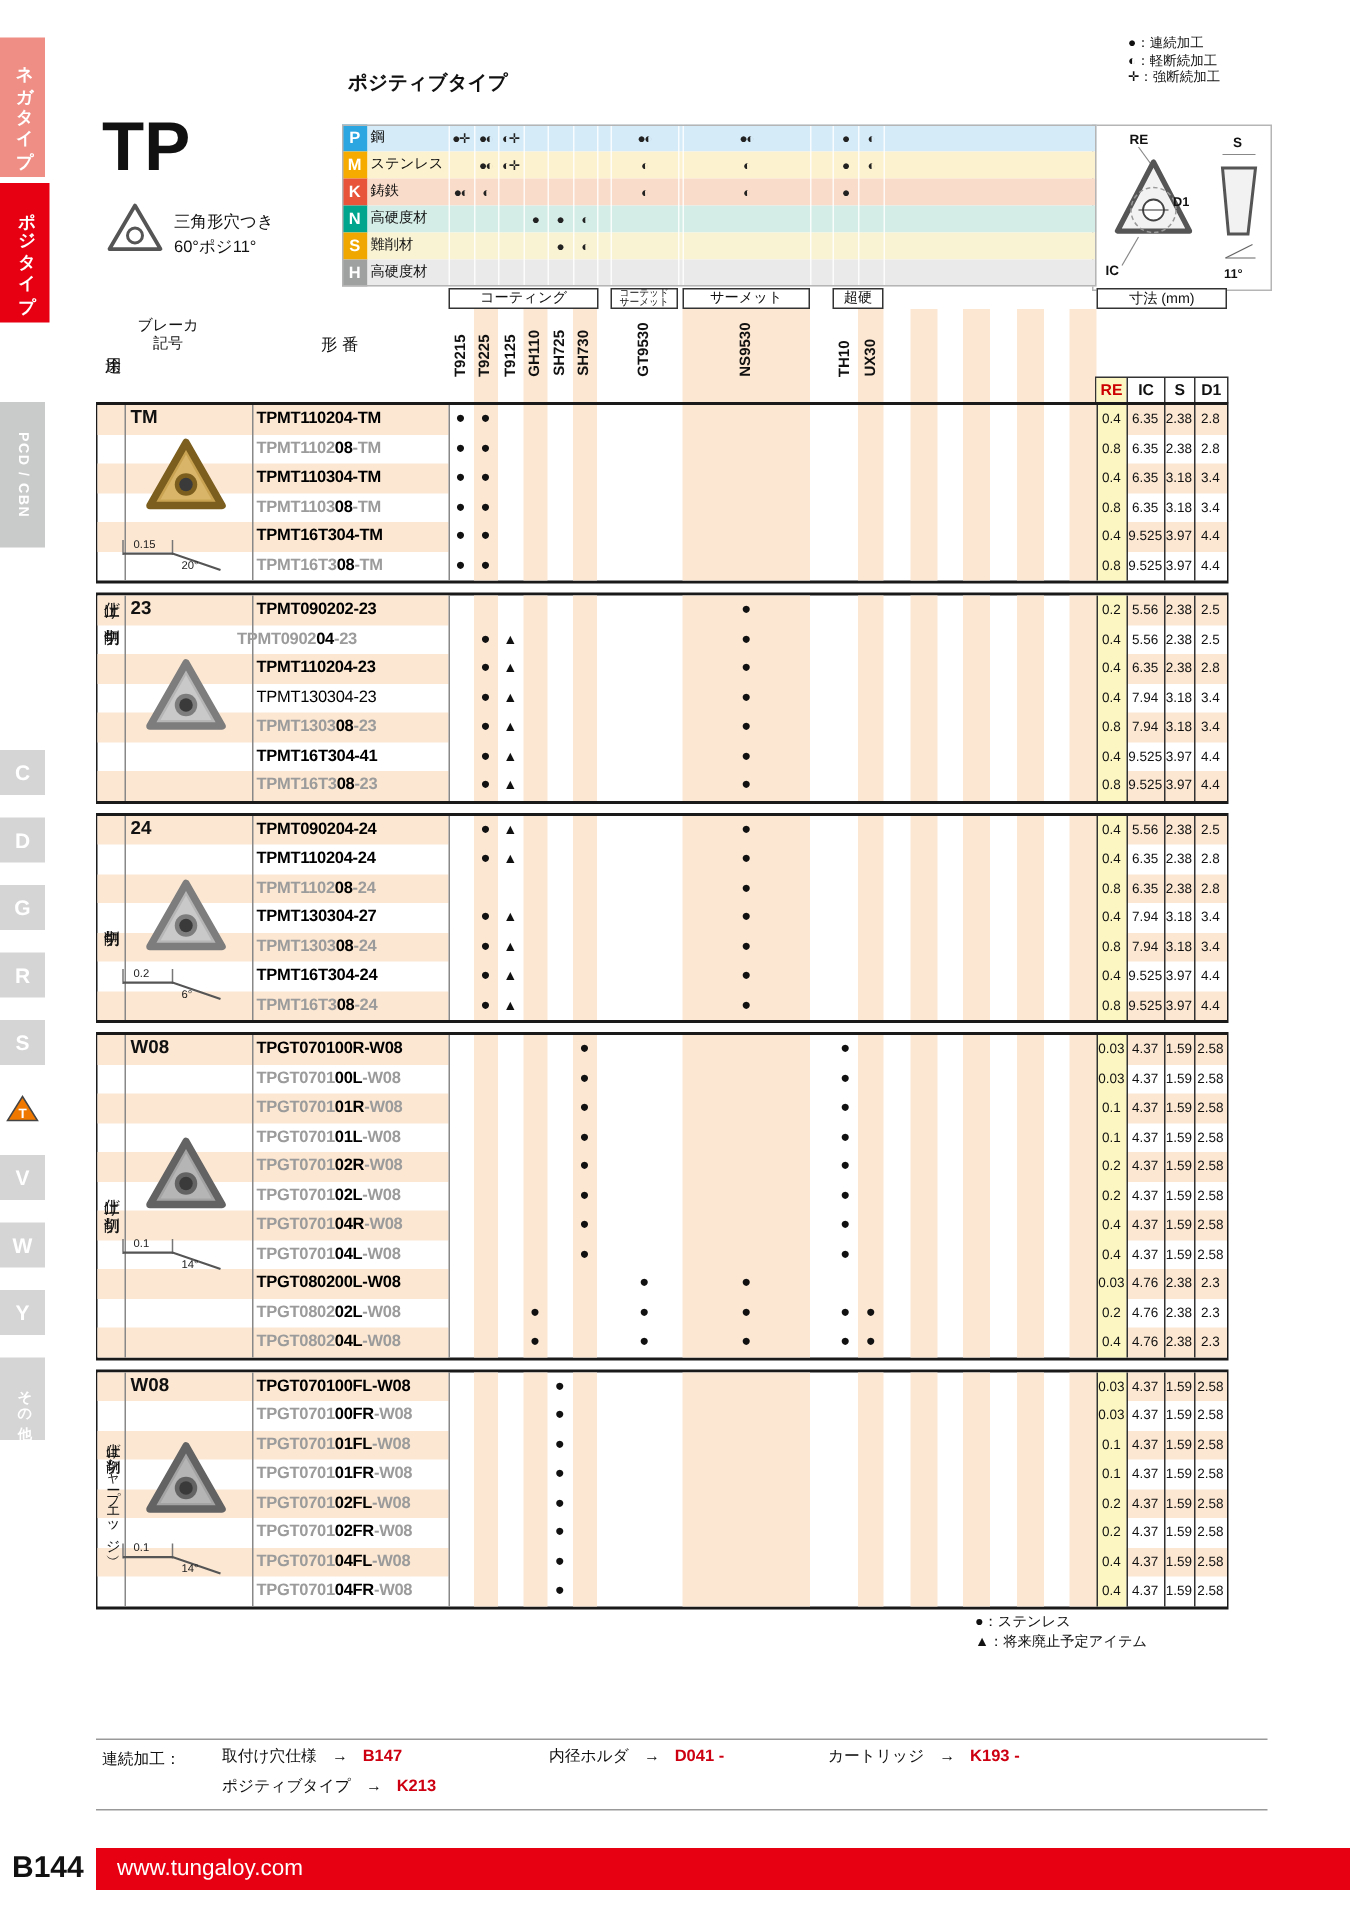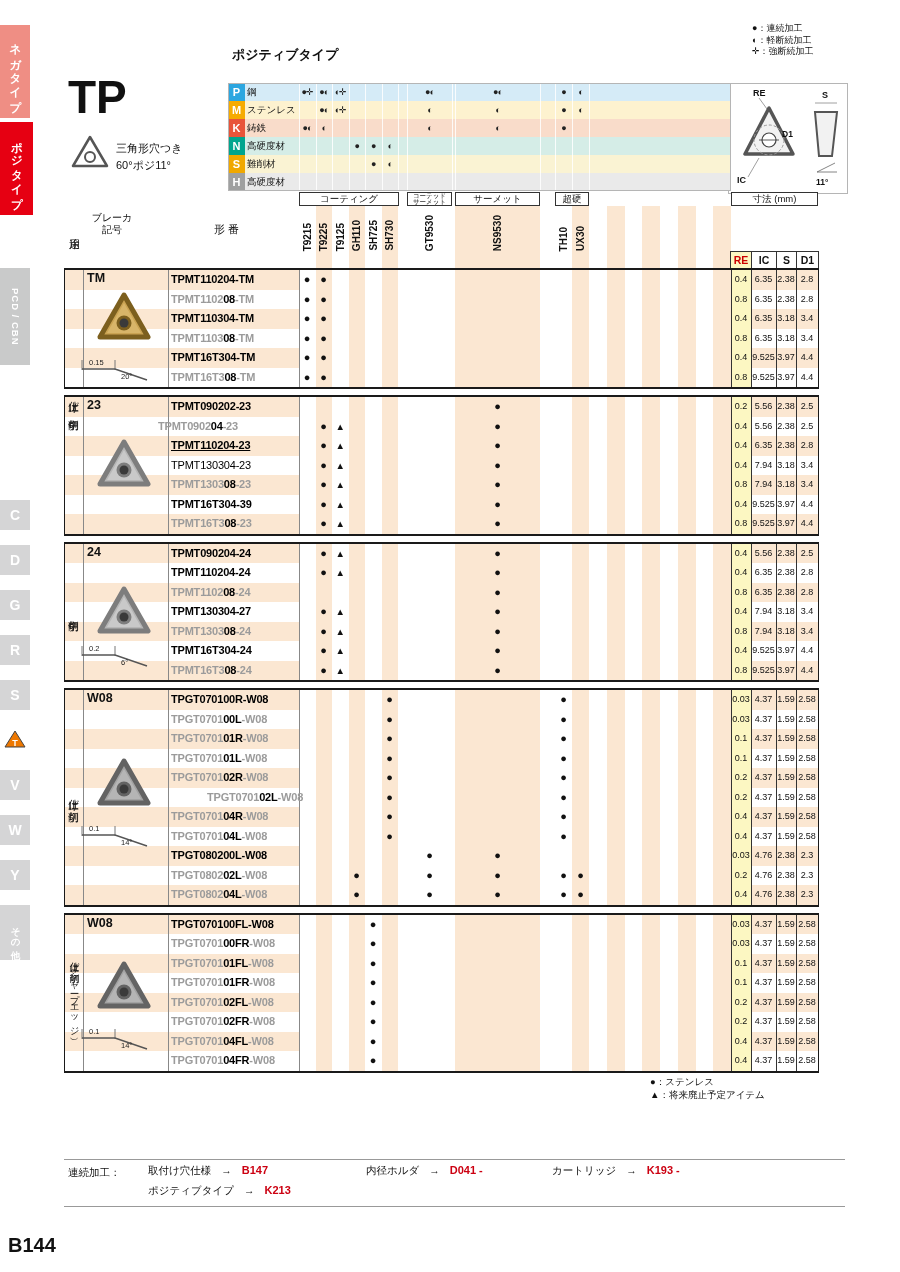--- a/index.html
+++ b/index.html
@@ -64,20 +64,23 @@
   <div class="abs h-breaker">ブレーカ
 記号</div>
   <div class="abs h-model">形 番</div>
 
   <div class="abs item-legend">
     <div>●：ステンレス</div>
     <div>▲：将来廃止予定アイテム</div>
   </div>
 
   <div class="abs pageno">B144</div>
+  <div class="abs redbar">
+    <span>www.tungaloy.com</span>
+  </div>
 
 <div style="position: absolute; left: 0px; top: 25px; width: 30px; height: 93px; background: rgb(239, 142, 132); color: rgb(255, 255, 255); font-weight: bold; font-size: 11.5px; display: flex; align-items: center; justify-content: center; writing-mode: vertical-rl; letter-spacing: 1px;">ネガタイプ</div>
     <div style="position: absolute; left: 0px; top: 122px; width: 33px; height: 93px; background: rgb(230, 0, 18); color: rgb(255, 255, 255); font-weight: bold; font-size: 11.5px; display: flex; align-items: center; justify-content: center; writing-mode: vertical-rl; letter-spacing: 1px;">ポジタイプ</div>
     <div style="position: absolute; left: 0px; top: 268px; width: 30px; height: 97px; background: rgb(201, 202, 202); color: rgb(255, 255, 255); font-weight: bold; font-size: 9.5px; display: flex; align-items: center; justify-content: center; writing-mode: vertical-rl; letter-spacing: 1px;">PCD / CBN</div>
     <div style="position: absolute; left: 0px; top: 500px; width: 30px; height: 30px; background: rgb(213, 213, 214); color: rgb(255, 255, 255); font-weight: bold; font-size: 14px; display: flex; align-items: center; justify-content: center;">C</div>
     <div style="position: absolute; left: 0px; top: 545px; width: 30px; height: 30px; background: rgb(213, 213, 214); color: rgb(255, 255, 255); font-weight: bold; font-size: 14px; display: flex; align-items: center; justify-content: center;">D</div>
     <div style="position: absolute; left: 0px; top: 590px; width: 30px; height: 30px; background: rgb(213, 213, 214); color: rgb(255, 255, 255); font-weight: bold; font-size: 14px; display: flex; align-items: center; justify-content: center;">G</div>
     <div style="position: absolute; left: 0px; top: 635px; width: 30px; height: 30px; background: rgb(213, 213, 214); color: rgb(255, 255, 255); font-weight: bold; font-size: 14px; display: flex; align-items: center; justify-content: center;">R</div>
     <div style="position: absolute; left: 0px; top: 680px; width: 30px; height: 30px; background: rgb(213, 213, 214); color: rgb(255, 255, 255); font-weight: bold; font-size: 14px; display: flex; align-items: center; justify-content: center;">S</div>
     <div style="position: absolute; left: 0px; top: 722px; width: 30px; height: 34px; background: rgb(255, 255, 255); color: rgb(255, 255, 255); font-weight: bold; font-size: 12px; display: flex; align-items: center; justify-content: center;">
@@ -321,21 +324,21 @@
       <div style="position: absolute; left: 711px; top: 0px; width: 20px; height: 19.5px; line-height: 19.5px; text-align: center; font-size: 9px;">2.38</div>
       <div style="position: absolute; left: 731px; top: 0px; width: 22px; height: 19.5px; line-height: 19.5px; text-align: center; font-size: 9px;">2.5</div>
       <div style="position: absolute; left: 93px; top: 19.5px; width: 127px; height: 19.5px; line-height: 19.5px; font-size: 11px; font-weight: bold; letter-spacing: -0.2px; white-space: nowrap;"><span style="color: rgb(155, 155, 155);">TPMT0902</span><span style="color: rgb(0, 0, 0);">04</span><span style="color: rgb(155, 155, 155);">-23</span></div>
       <div style="position: absolute; left: 250.7px; top: 19.5px; width: 16px; height: 19.5px; line-height: 19.5px; text-align: center; font-size: 11px; color: rgb(17, 17, 17);">●</div>
       <div style="position: absolute; left: 267.2px; top: 19.5px; width: 16px; height: 19.5px; line-height: 19.5px; text-align: center; font-size: 9.5px; color: rgb(17, 17, 17);">▲</div>
       <div style="position: absolute; left: 424.5px; top: 19.5px; width: 16px; height: 19.5px; line-height: 19.5px; text-align: center; font-size: 11px; color: rgb(17, 17, 17);">●</div>
       <div style="position: absolute; left: 666px; top: 19.5px; width: 20px; height: 19.5px; line-height: 19.5px; text-align: center; font-size: 9px;">0.4</div>
       <div style="position: absolute; left: 686px; top: 19.5px; width: 25px; height: 19.5px; line-height: 19.5px; text-align: center; font-size: 9px;">5.56</div>
       <div style="position: absolute; left: 711px; top: 19.5px; width: 20px; height: 19.5px; line-height: 19.5px; text-align: center; font-size: 9px;">2.38</div>
       <div style="position: absolute; left: 731px; top: 19.5px; width: 22px; height: 19.5px; line-height: 19.5px; text-align: center; font-size: 9px;">2.5</div>
-      <div style="position: absolute; left: 106px; top: 39px; width: 127px; height: 19.5px; line-height: 19.5px; font-size: 11px; font-weight: bold; letter-spacing: -0.2px; white-space: nowrap;"><span style="color: rgb(0, 0, 0); text-decoration: underline;">TPMT110204-23</span></div>
+      <div style="position: absolute; left: 106px; top: 39px; width: 127px; height: 19.5px; line-height: 19.5px; font-size: 11px; font-weight: bold; letter-spacing: -0.2px; white-space: nowrap;"><span style="color: rgb(0, 0, 0);">TPMT110204-23</span></div>
       <div style="position: absolute; left: 250.7px; top: 39px; width: 16px; height: 19.5px; line-height: 19.5px; text-align: center; font-size: 11px; color: rgb(17, 17, 17);">●</div>
       <div style="position: absolute; left: 267.2px; top: 39px; width: 16px; height: 19.5px; line-height: 19.5px; text-align: center; font-size: 9.5px; color: rgb(17, 17, 17);">▲</div>
       <div style="position: absolute; left: 424.5px; top: 39px; width: 16px; height: 19.5px; line-height: 19.5px; text-align: center; font-size: 11px; color: rgb(17, 17, 17);">●</div>
       <div style="position: absolute; left: 666px; top: 39px; width: 20px; height: 19.5px; line-height: 19.5px; text-align: center; font-size: 9px;">0.4</div>
       <div style="position: absolute; left: 686px; top: 39px; width: 25px; height: 19.5px; line-height: 19.5px; text-align: center; font-size: 9px;">6.35</div>
       <div style="position: absolute; left: 711px; top: 39px; width: 20px; height: 19.5px; line-height: 19.5px; text-align: center; font-size: 9px;">2.38</div>
       <div style="position: absolute; left: 731px; top: 39px; width: 22px; height: 19.5px; line-height: 19.5px; text-align: center; font-size: 9px;">2.8</div>
       <div style="position: absolute; left: 106px; top: 58.5px; width: 127px; height: 19.5px; line-height: 19.5px; font-size: 11px; font-weight: normal; letter-spacing: -0.2px; white-space: nowrap;"><span style="color: rgb(0, 0, 0);">TPMT130304-23</span></div>
       <div style="position: absolute; left: 250.7px; top: 58.5px; width: 16px; height: 19.5px; line-height: 19.5px; text-align: center; font-size: 11px; color: rgb(17, 17, 17);">●</div>
       <div style="position: absolute; left: 267.2px; top: 58.5px; width: 16px; height: 19.5px; line-height: 19.5px; text-align: center; font-size: 9.5px; color: rgb(17, 17, 17);">▲</div>
@@ -345,21 +348,21 @@
       <div style="position: absolute; left: 711px; top: 58.5px; width: 20px; height: 19.5px; line-height: 19.5px; text-align: center; font-size: 9px;">3.18</div>
       <div style="position: absolute; left: 731px; top: 58.5px; width: 22px; height: 19.5px; line-height: 19.5px; text-align: center; font-size: 9px;">3.4</div>
       <div style="position: absolute; left: 106px; top: 78px; width: 127px; height: 19.5px; line-height: 19.5px; font-size: 11px; font-weight: bold; letter-spacing: -0.2px; white-space: nowrap;"><span style="color: rgb(155, 155, 155);">TPMT1303</span><span style="color: rgb(0, 0, 0);">08</span><span style="color: rgb(155, 155, 155);">-23</span></div>
       <div style="position: absolute; left: 250.7px; top: 78px; width: 16px; height: 19.5px; line-height: 19.5px; text-align: center; font-size: 11px; color: rgb(17, 17, 17);">●</div>
       <div style="position: absolute; left: 267.2px; top: 78px; width: 16px; height: 19.5px; line-height: 19.5px; text-align: center; font-size: 9.5px; color: rgb(17, 17, 17);">▲</div>
       <div style="position: absolute; left: 424.5px; top: 78px; width: 16px; height: 19.5px; line-height: 19.5px; text-align: center; font-size: 11px; color: rgb(17, 17, 17);">●</div>
       <div style="position: absolute; left: 666px; top: 78px; width: 20px; height: 19.5px; line-height: 19.5px; text-align: center; font-size: 9px;">0.8</div>
       <div style="position: absolute; left: 686px; top: 78px; width: 25px; height: 19.5px; line-height: 19.5px; text-align: center; font-size: 9px;">7.94</div>
       <div style="position: absolute; left: 711px; top: 78px; width: 20px; height: 19.5px; line-height: 19.5px; text-align: center; font-size: 9px;">3.18</div>
       <div style="position: absolute; left: 731px; top: 78px; width: 22px; height: 19.5px; line-height: 19.5px; text-align: center; font-size: 9px;">3.4</div>
-      <div style="position: absolute; left: 106px; top: 97.5px; width: 127px; height: 19.5px; line-height: 19.5px; font-size: 11px; font-weight: bold; letter-spacing: -0.2px; white-space: nowrap;"><span style="color: rgb(0, 0, 0);">TPMT16T304-39</span></div>
+      <div style="position: absolute; left: 106px; top: 97.5px; width: 127px; height: 19.5px; line-height: 19.5px; font-size: 11px; font-weight: bold; letter-spacing: -0.2px; white-space: nowrap;"><span style="color: rgb(0, 0, 0);">TPMT16T304-41</span></div>
       <div style="position: absolute; left: 250.7px; top: 97.5px; width: 16px; height: 19.5px; line-height: 19.5px; text-align: center; font-size: 11px; color: rgb(17, 17, 17);">●</div>
       <div style="position: absolute; left: 267.2px; top: 97.5px; width: 16px; height: 19.5px; line-height: 19.5px; text-align: center; font-size: 9.5px; color: rgb(17, 17, 17);">▲</div>
       <div style="position: absolute; left: 424.5px; top: 97.5px; width: 16px; height: 19.5px; line-height: 19.5px; text-align: center; font-size: 11px; color: rgb(17, 17, 17);">●</div>
       <div style="position: absolute; left: 666px; top: 97.5px; width: 20px; height: 19.5px; line-height: 19.5px; text-align: center; font-size: 9px;">0.4</div>
       <div style="position: absolute; left: 686px; top: 97.5px; width: 25px; height: 19.5px; line-height: 19.5px; text-align: center; font-size: 9px;">9.525</div>
       <div style="position: absolute; left: 711px; top: 97.5px; width: 20px; height: 19.5px; line-height: 19.5px; text-align: center; font-size: 9px;">3.97</div>
       <div style="position: absolute; left: 731px; top: 97.5px; width: 22px; height: 19.5px; line-height: 19.5px; text-align: center; font-size: 9px;">4.4</div>
       <div style="position: absolute; left: 106px; top: 117px; width: 127px; height: 19.5px; line-height: 19.5px; font-size: 11px; font-weight: bold; letter-spacing: -0.2px; white-space: nowrap;"><span style="color: rgb(155, 155, 155);">TPMT16T3</span><span style="color: rgb(0, 0, 0);">08</span><span style="color: rgb(155, 155, 155);">-23</span></div>
       <div style="position: absolute; left: 250.7px; top: 117px; width: 16px; height: 19.5px; line-height: 19.5px; text-align: center; font-size: 11px; color: rgb(17, 17, 17);">●</div>
       <div style="position: absolute; left: 267.2px; top: 117px; width: 16px; height: 19.5px; line-height: 19.5px; text-align: center; font-size: 9.5px; color: rgb(17, 17, 17);">▲</div>
@@ -536,21 +539,21 @@
       <div style="position: absolute; left: 686px; top: 58.5px; width: 25px; height: 19.5px; line-height: 19.5px; text-align: center; font-size: 9px;">4.37</div>
       <div style="position: absolute; left: 711px; top: 58.5px; width: 20px; height: 19.5px; line-height: 19.5px; text-align: center; font-size: 9px;">1.59</div>
       <div style="position: absolute; left: 731px; top: 58.5px; width: 22px; height: 19.5px; line-height: 19.5px; text-align: center; font-size: 9px;">2.58</div>
       <div style="position: absolute; left: 106px; top: 78px; width: 127px; height: 19.5px; line-height: 19.5px; font-size: 11px; font-weight: bold; letter-spacing: -0.2px; white-space: nowrap;"><span style="color: rgb(155, 155, 155);">TPGT0701</span><span style="color: rgb(0, 0, 0);">02R</span><span style="color: rgb(155, 155, 155);">-W08</span></div>
       <div style="position: absolute; left: 316.7px; top: 78px; width: 16px; height: 19.5px; line-height: 19.5px; text-align: center; font-size: 11px; color: rgb(17, 17, 17);">●</div>
       <div style="position: absolute; left: 490.5px; top: 78px; width: 16px; height: 19.5px; line-height: 19.5px; text-align: center; font-size: 11px; color: rgb(17, 17, 17);">●</div>
       <div style="position: absolute; left: 666px; top: 78px; width: 20px; height: 19.5px; line-height: 19.5px; text-align: center; font-size: 9px;">0.2</div>
       <div style="position: absolute; left: 686px; top: 78px; width: 25px; height: 19.5px; line-height: 19.5px; text-align: center; font-size: 9px;">4.37</div>
       <div style="position: absolute; left: 711px; top: 78px; width: 20px; height: 19.5px; line-height: 19.5px; text-align: center; font-size: 9px;">1.59</div>
       <div style="position: absolute; left: 731px; top: 78px; width: 22px; height: 19.5px; line-height: 19.5px; text-align: center; font-size: 9px;">2.58</div>
-      <div style="position: absolute; left: 106px; top: 97.5px; width: 127px; height: 19.5px; line-height: 19.5px; font-size: 11px; font-weight: bold; letter-spacing: -0.2px; white-space: nowrap; margin-left: 36px;"><span style="color: rgb(155, 155, 155);">TPGT0701</span><span style="color: rgb(0, 0, 0);">02L</span><span style="color: rgb(155, 155, 155);">-W08</span></div>
+      <div style="position: absolute; left: 106px; top: 97.5px; width: 127px; height: 19.5px; line-height: 19.5px; font-size: 11px; font-weight: bold; letter-spacing: -0.2px; white-space: nowrap;"><span style="color: rgb(155, 155, 155);">TPGT0701</span><span style="color: rgb(0, 0, 0);">02L</span><span style="color: rgb(155, 155, 155);">-W08</span></div>
       <div style="position: absolute; left: 316.7px; top: 97.5px; width: 16px; height: 19.5px; line-height: 19.5px; text-align: center; font-size: 11px; color: rgb(17, 17, 17);">●</div>
       <div style="position: absolute; left: 490.5px; top: 97.5px; width: 16px; height: 19.5px; line-height: 19.5px; text-align: center; font-size: 11px; color: rgb(17, 17, 17);">●</div>
       <div style="position: absolute; left: 666px; top: 97.5px; width: 20px; height: 19.5px; line-height: 19.5px; text-align: center; font-size: 9px;">0.2</div>
       <div style="position: absolute; left: 686px; top: 97.5px; width: 25px; height: 19.5px; line-height: 19.5px; text-align: center; font-size: 9px;">4.37</div>
       <div style="position: absolute; left: 711px; top: 97.5px; width: 20px; height: 19.5px; line-height: 19.5px; text-align: center; font-size: 9px;">1.59</div>
       <div style="position: absolute; left: 731px; top: 97.5px; width: 22px; height: 19.5px; line-height: 19.5px; text-align: center; font-size: 9px;">2.58</div>
       <div style="position: absolute; left: 106px; top: 117px; width: 127px; height: 19.5px; line-height: 19.5px; font-size: 11px; font-weight: bold; letter-spacing: -0.2px; white-space: nowrap;"><span style="color: rgb(155, 155, 155);">TPGT0701</span><span style="color: rgb(0, 0, 0);">04R</span><span style="color: rgb(155, 155, 155);">-W08</span></div>
       <div style="position: absolute; left: 316.7px; top: 117px; width: 16px; height: 19.5px; line-height: 19.5px; text-align: center; font-size: 11px; color: rgb(17, 17, 17);">●</div>
       <div style="position: absolute; left: 490.5px; top: 117px; width: 16px; height: 19.5px; line-height: 19.5px; text-align: center; font-size: 11px; color: rgb(17, 17, 17);">●</div>
       <div style="position: absolute; left: 666px; top: 117px; width: 20px; height: 19.5px; line-height: 19.5px; text-align: center; font-size: 9px;">0.4</div>

